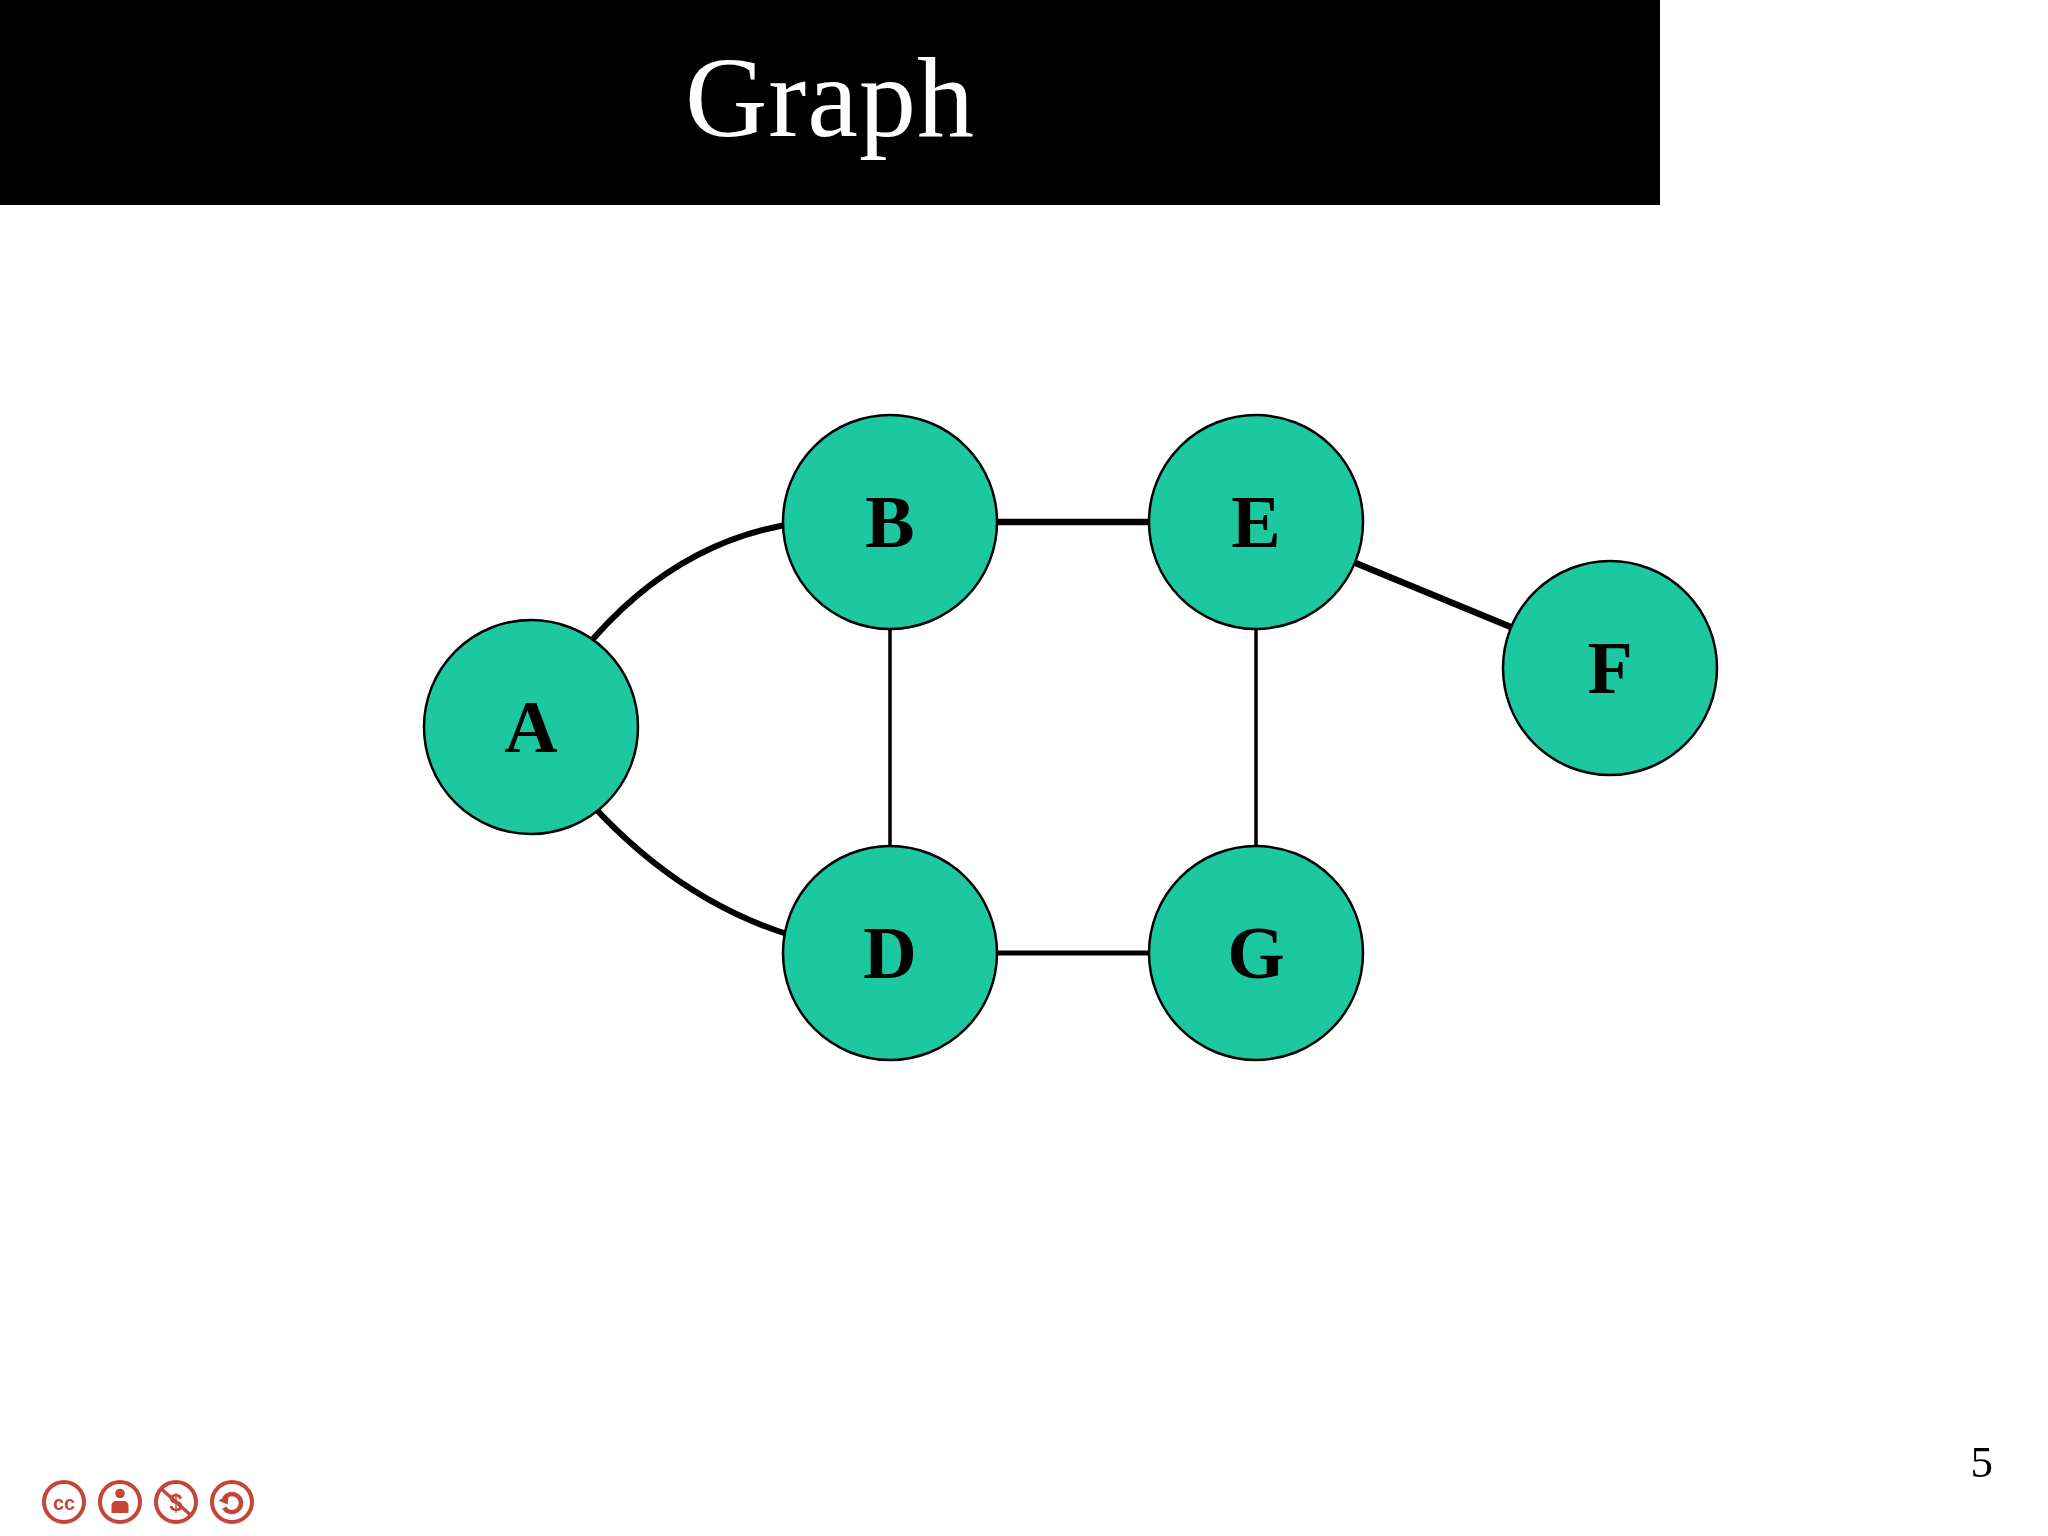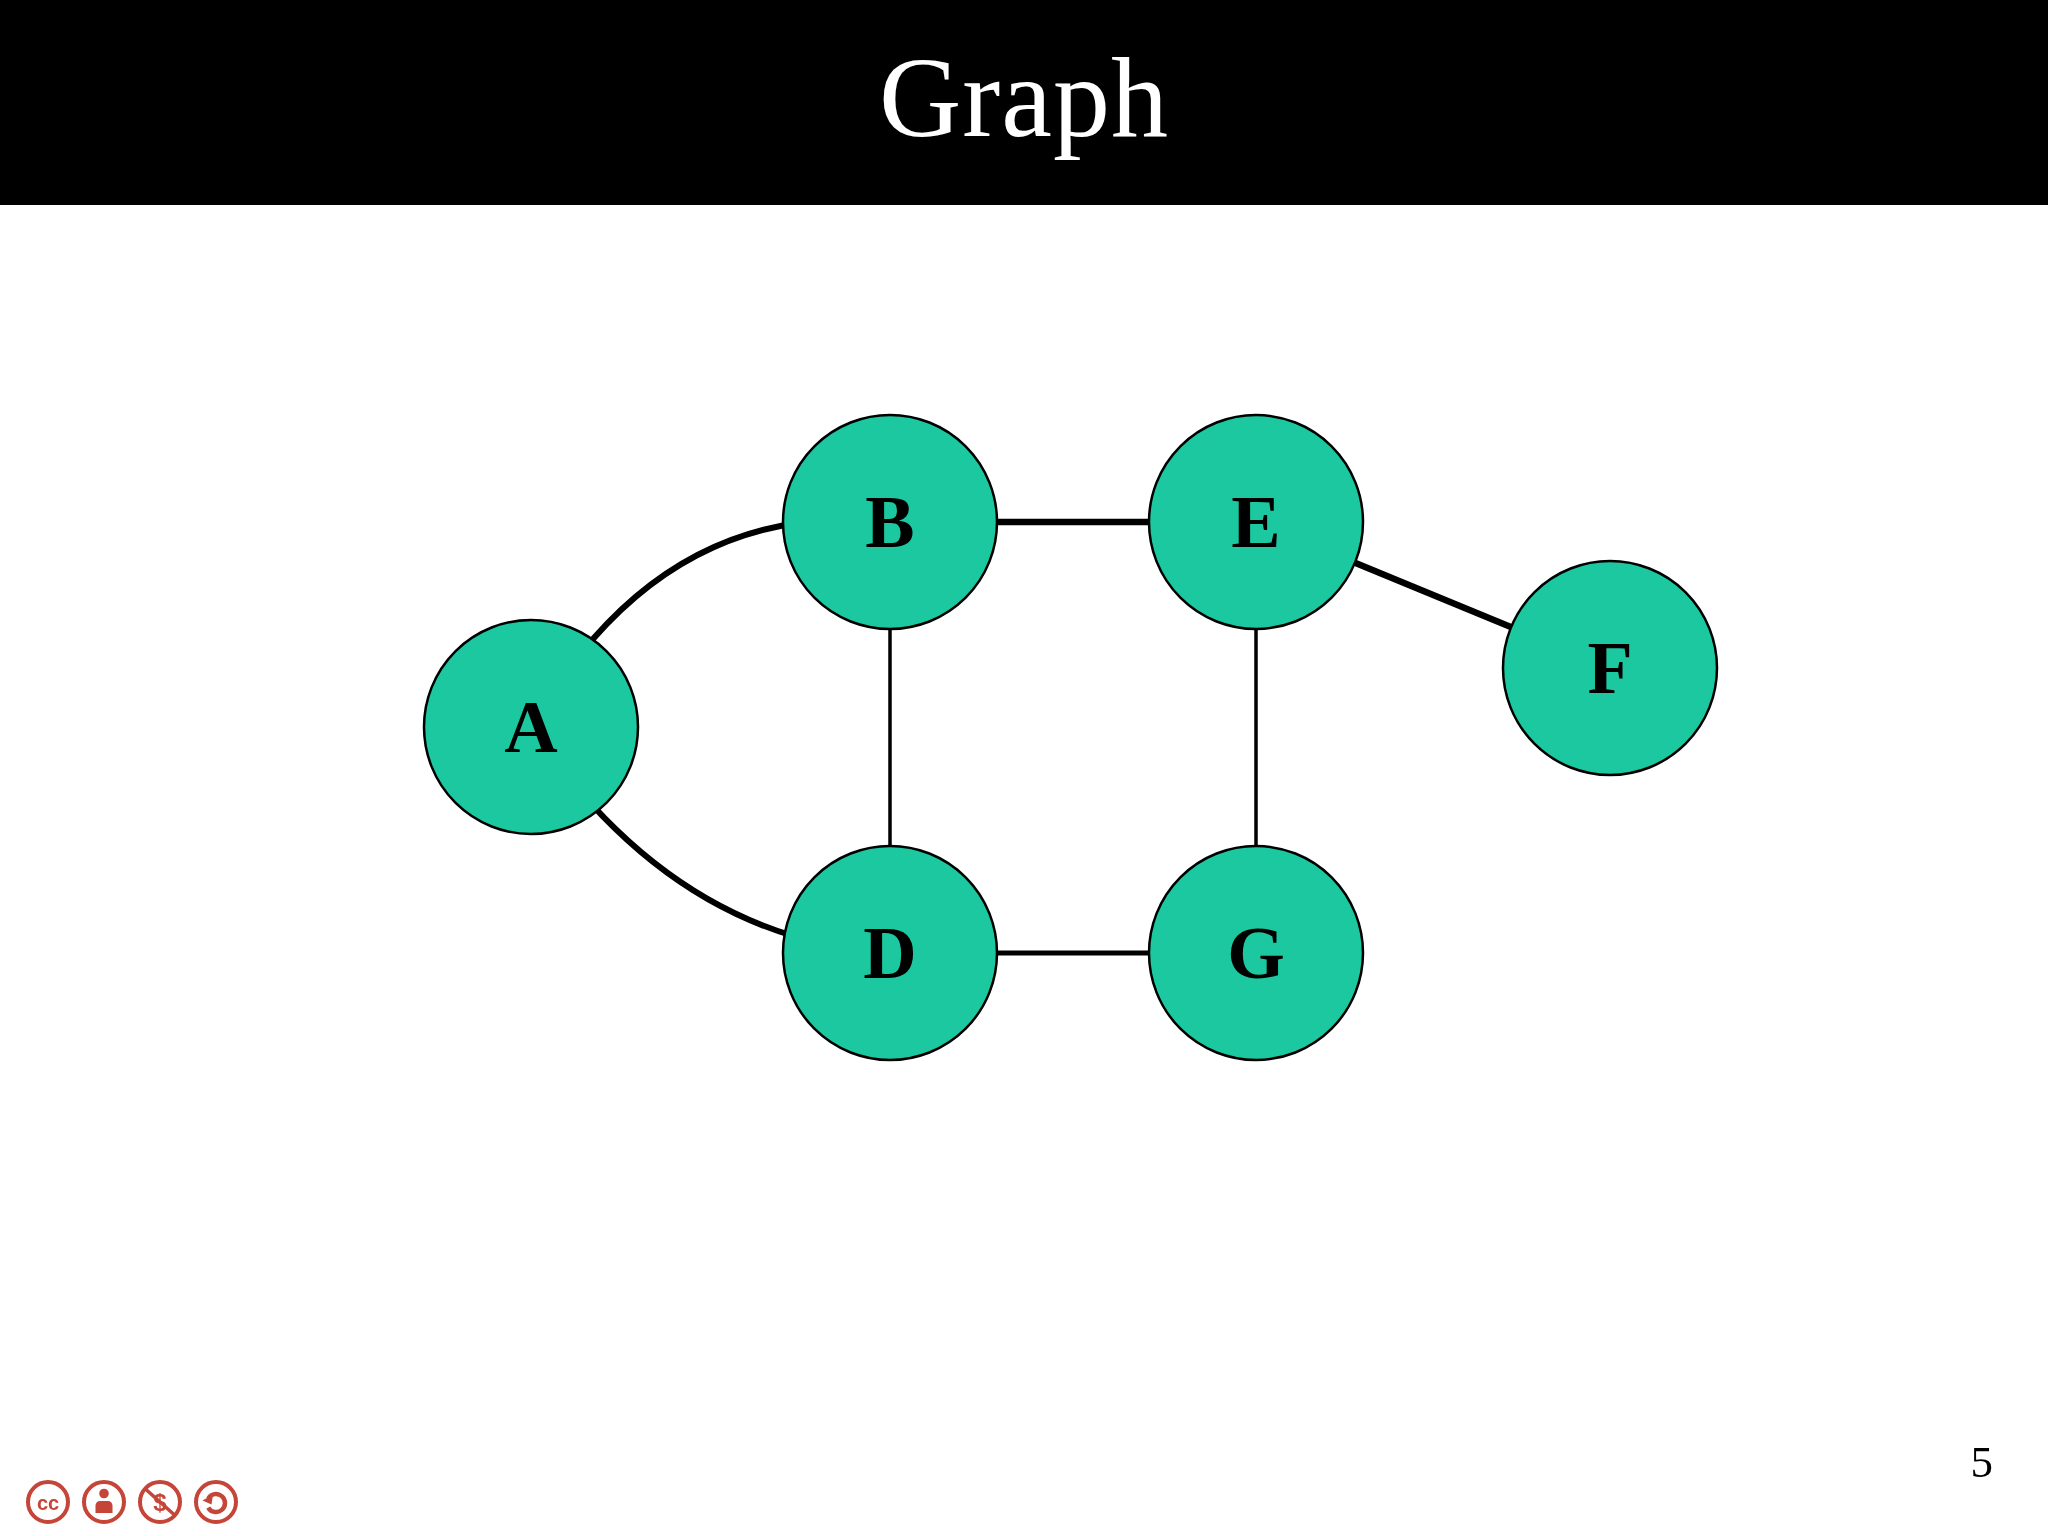--- a/index.html
+++ b/index.html
@@ -4,21 +4,21 @@
 <style>
   html, body { margin: 0; padding: 0; }
   body {
     width: 2048px; height: 1536px;
     position: relative; overflow: hidden;
     background: var(--slide-bg, #ffffff);
     font-family: "Liberation Serif", serif;
   }
   .title-bar {
     position: absolute; top: 0; left: 0;
-    width: 2048px; height: 205px;
+    width: 1660px; height: 205px;
     background: var(--bar-bg, #000000);
     display: flex; align-items: center; justify-content: center;
   }
   .slide-title {
     margin: 0;
     color: var(--title-color, #ffffff);
     font-size: 114px; font-weight: 400; line-height: 1;
     letter-spacing: 1px;
     padding-bottom: 10px;
   }
@@ -27,21 +27,21 @@
     width: 2048px; height: 1536px;
   }
   .node-label {
     font-family: "Liberation Serif", serif;
     font-weight: 700; font-size: 74px;
     fill: #000000;
     text-anchor: middle;
     dominant-baseline: central;
   }
   .license {
-    position: absolute; left: 25px; top: 1479px;
+    position: absolute; left: 41px; top: 1479px;
     display: flex; gap: 10px;
     color: var(--cc-color, #c54538);
   }
   .license svg { display: block; }
   .cc-glyph-text {
     font-family: "Liberation Sans", sans-serif;
     font-weight: 700;
     text-anchor: middle;
     dominant-baseline: central;
     fill: currentColor;

